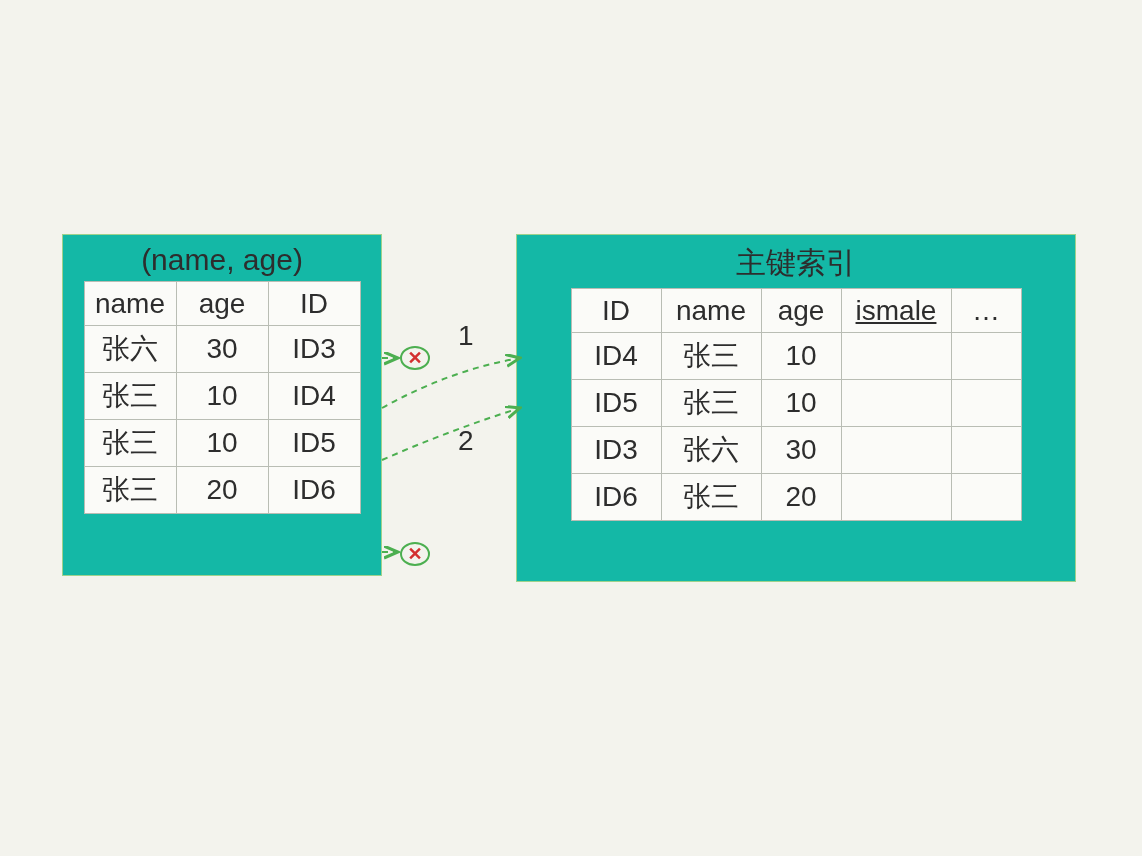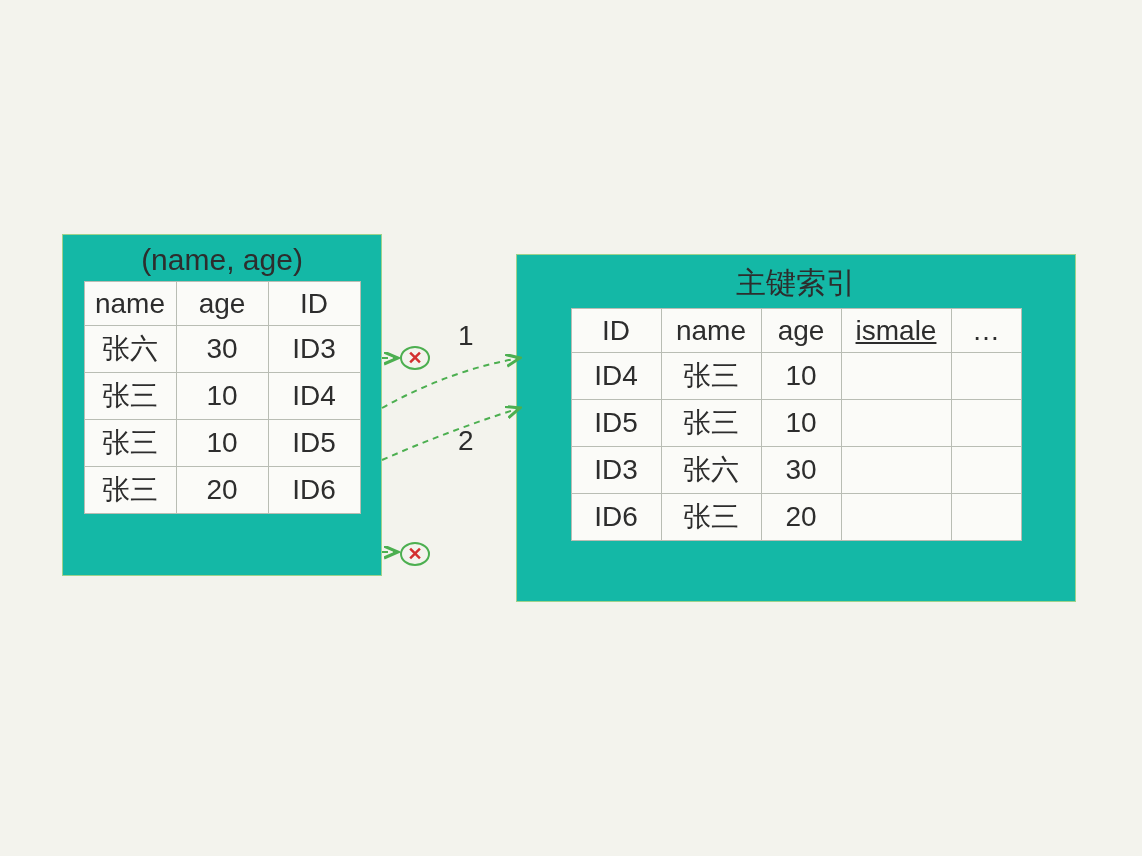--- a/index.html
+++ b/index.html
@@ -27,21 +27,20 @@
     left: 62px;
     top: 234px;
     width: 320px;
     height: 342px;
   }
   .right-box {
     left: 516px;
     top: 234px;
     width: 560px;
     height: 348px;
-    margin-top: 20px;
   }
   .title {
     font-size: 30px;
     text-align: center;
     padding: 8px 0 4px 0;
   }
   .tbl {
     border-collapse: collapse;
     margin: 0 auto;
     background: #fbfbf8;

